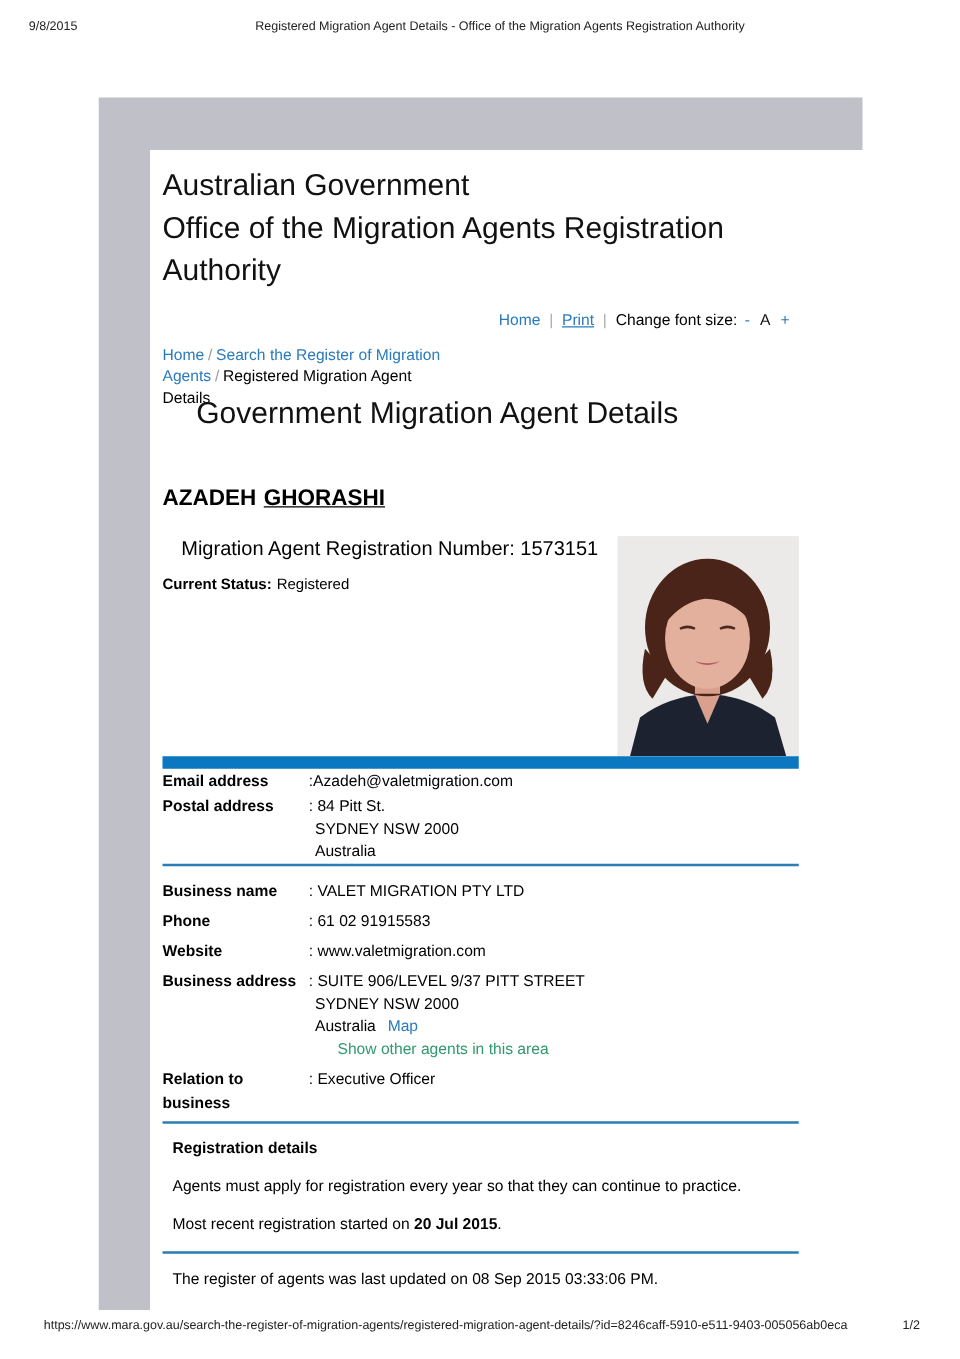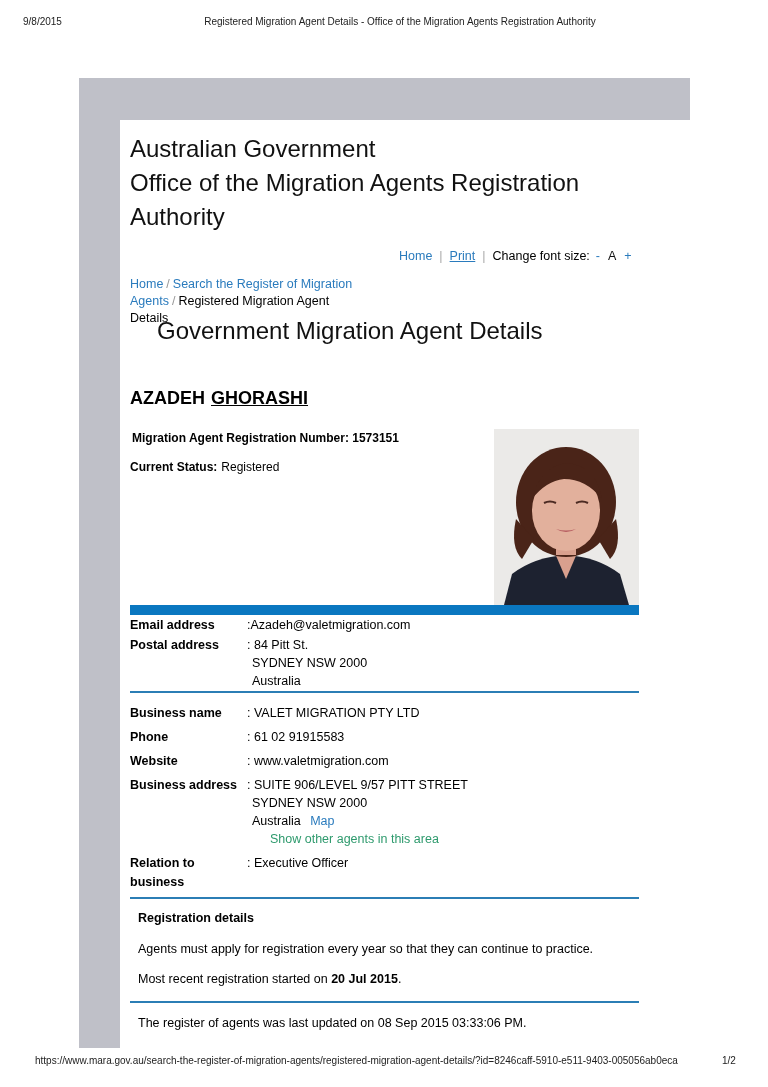--- a/index.html
+++ b/index.html
@@ -15,21 +15,21 @@
   .link { color:#2a7bbd; text-decoration:none; cursor:pointer; }
   .sep { color:#999; margin:0 3px; }
   .tools { position:absolute; left:269px; top:0; white-space:nowrap; }
   .tools .pipe { color:#aaa; margin:0 7px; }
   .tools .print { color:#2a7bbd; text-decoration:underline;margin-top:38px; }
   .tools .fs { color:#2a7bbd; margin:0 6px; }
   .tools .fsA { color:#111; margin:0 2px; }
   .page-heading { position:absolute; left:37px; top:197px; font-size:24px; color:#111; }
   .agent-name { position:absolute; left:10px; top:268px; font-size:18px; font-weight:bold; }
   .agent-name .last { text-decoration:underline; margin-left:6px; }
-  .reg-num { position:absolute; left:12px; top:311px; font-size:12px; font-weight:bold; }
+  .reg-num { position:absolute; left:25px; top:311px; font-size:16px; font-weight:normal; }
   .status { position:absolute; left:10px; top:340px; font-size:12px; }
   .status b { margin-right:4px; }
   .photo { position:absolute; left:374px; top:309px; width:145px; height:176px; background:#e9e8e6; overflow:hidden; }
   .blue-bar { position:absolute; left:10px; top:485px; width:509px; height:10px; background:#0a77c0; }
   .row { position:absolute; left:10px; font-size:12.5px; line-height:18px; }
   .row .lbl { position:absolute; left:0; font-weight:bold; width:118px; }
   .row .val { position:absolute; left:117px; width:380px; }
   .rule { position:absolute; left:10px; width:509px; height:2px; background:#2b7eb5; }
   .green { color:#2e9a6d;margin-left:18px; }
   .para { position:absolute; left:18px; font-size:12.5px; }
@@ -122,21 +122,21 @@
     <span class="lbl">Phone</span>
     <span class="val">: 61 02 91915583</span>
   </div>
   <div class="row" style="top:632px;">
     <span class="lbl">Website</span>
     <span class="val">: www.valetmigration.com</span>
   </div>
   <div class="row" style="top:656px;">
     <span class="lbl">Business address</span>
     <span class="val">
-      <span>: SUITE 906/LEVEL 9/57 PITT STREET</span><br>
+      <span>: SUITE 906/LEVEL 9/37 PITT STREET</span><br>
       <span style="padding-left:5px">SYDNEY NSW 2000</span><br>
       <span style="padding-left:5px">Australia</span>
       <a class="link" style="margin-left:6px">Map</a><br>
       <a class="green" style="padding-left:5px;cursor:pointer">Show other agents in this area</a>
     </span>
   </div>
   <div class="row" style="top:734px;">
     <span class="lbl" style="line-height:19px">
       <span>Relation to</span><br>
       <span>business</span>

